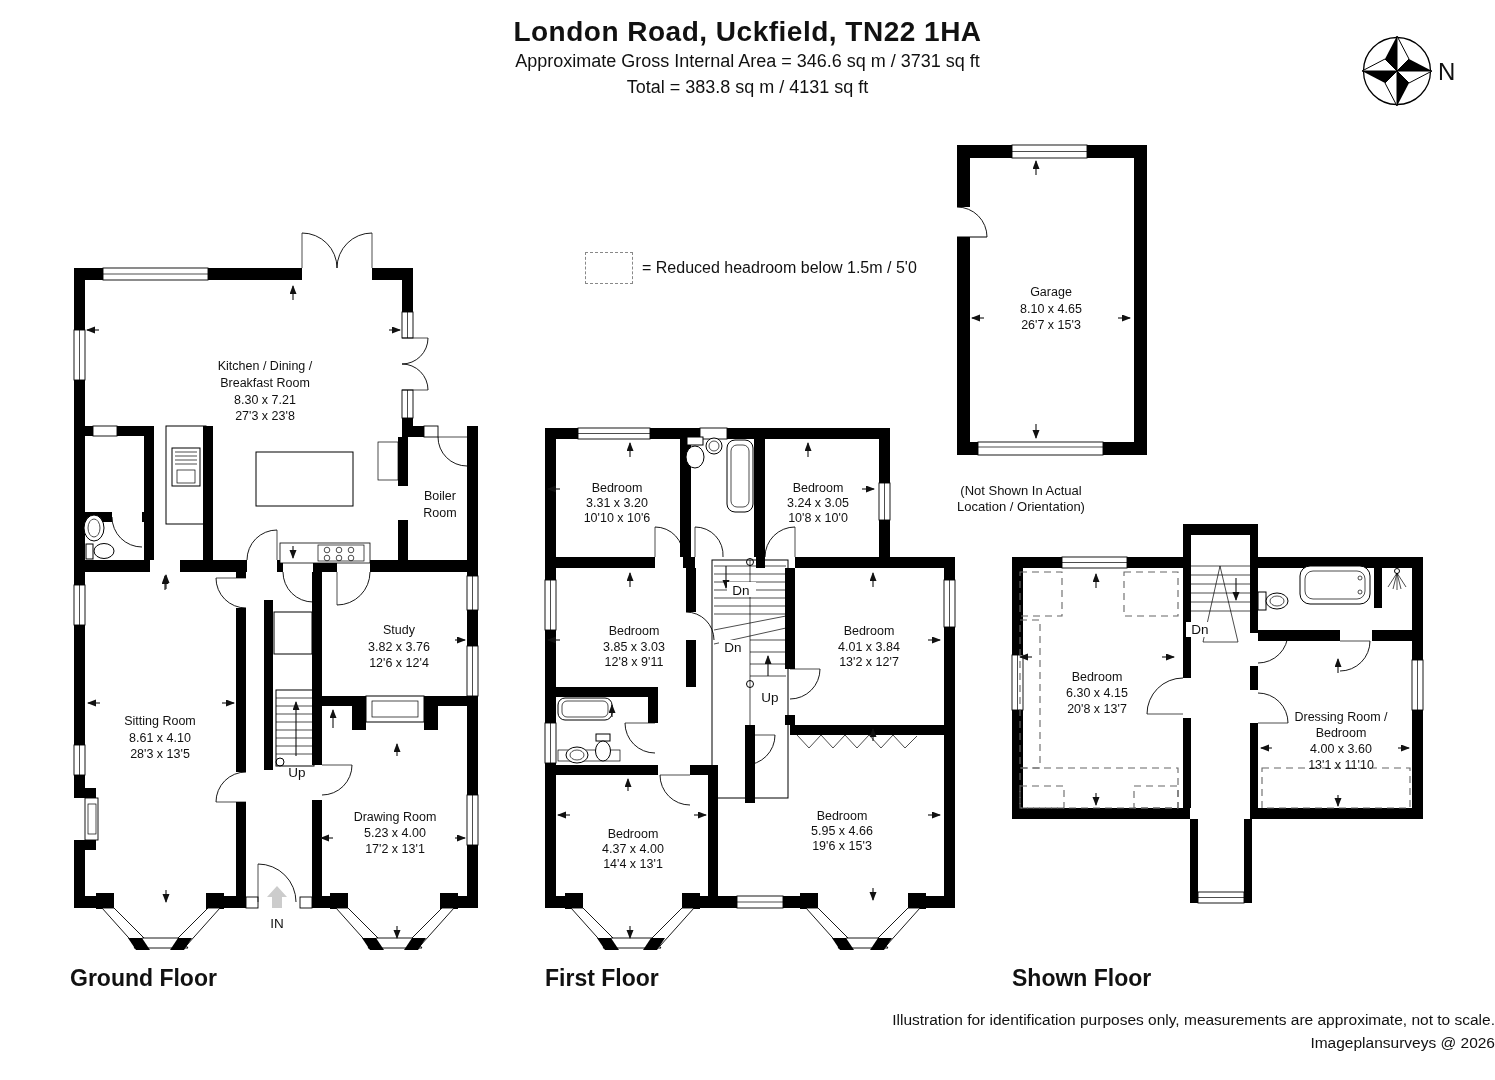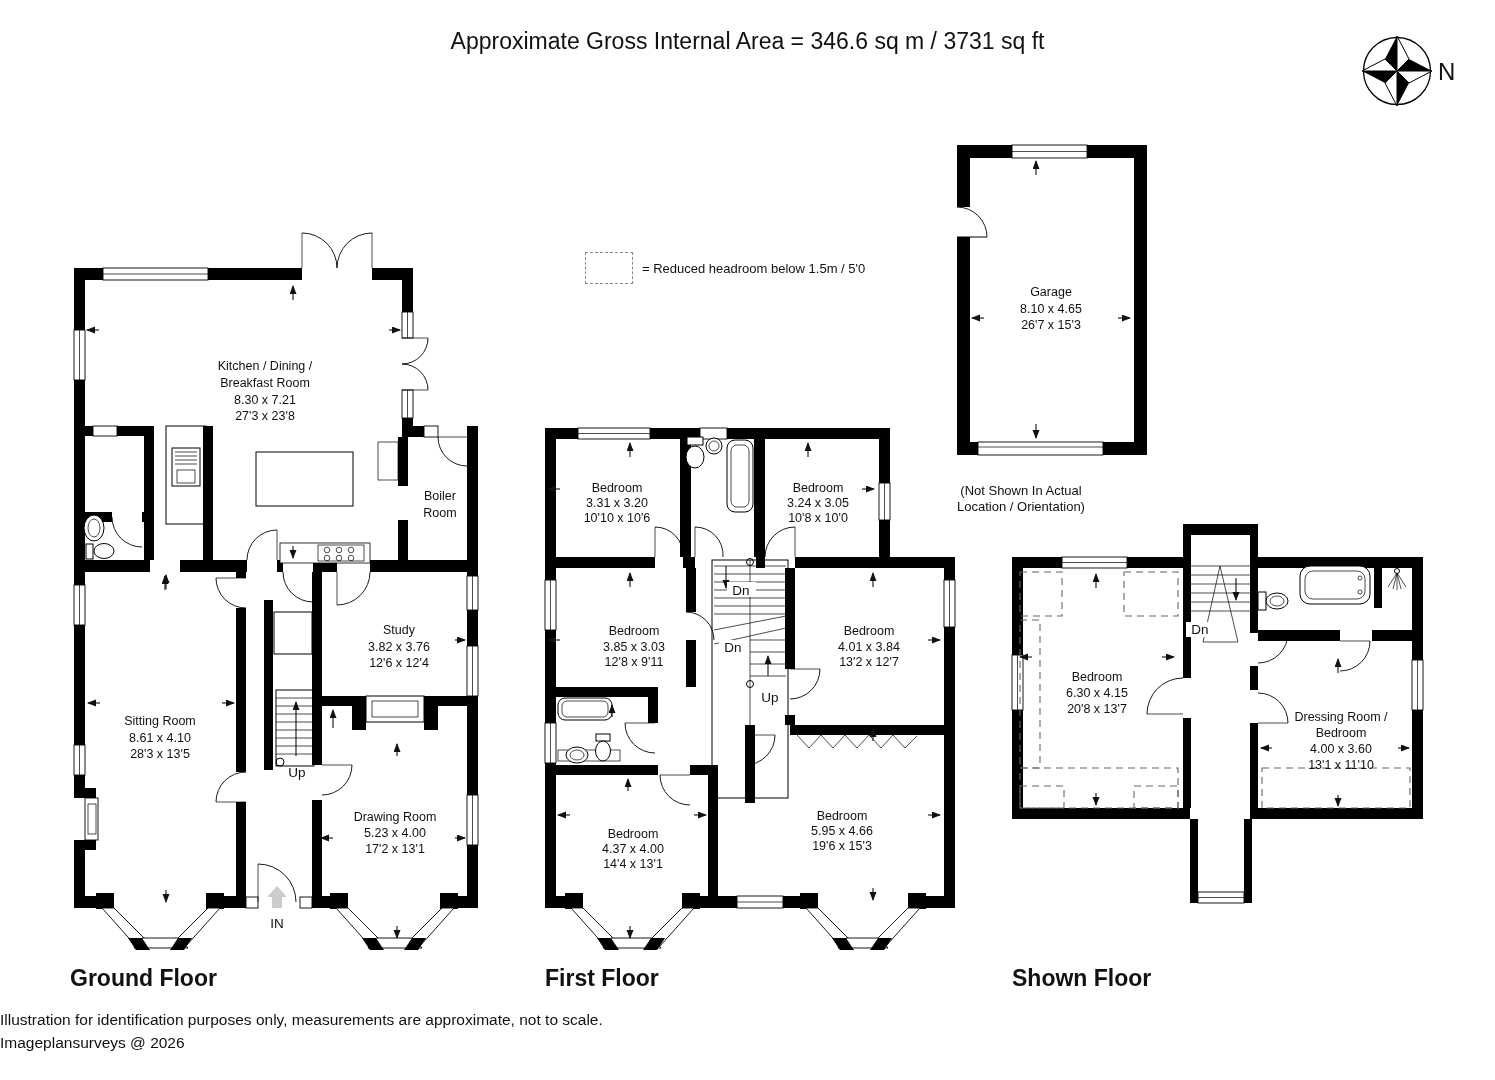--- a/index.html
+++ b/index.html
@@ -1,45 +1,47 @@
 <!DOCTYPE html>
 <html><head>
 <meta charset="utf-8">
 <style>
   html,body{margin:0;padding:0;background:#fff;}
   body{width:1495px;height:1080px;position:relative;font-family:"Liberation Sans",sans-serif;color:#111;overflow:hidden;}
   .abs{position:absolute;}
   #hdr{top:16px;left:0;width:100%;text-align:center;}
   #hdr .title{font-size:28px;font-weight:bold;letter-spacing:0.5px;}
-  #hdr .sub{font-size:23px;margin-top:12px;line-height:26px;}
+  #hdr .sub{font-size:18px;margin-top:0;line-height:26px;}
   .floorlabel{font-size:23px;font-weight:bold;}
   #legend{display:flex;align-items:center;}
   #legend .box{width:46px;height:30px;border:1.6px dashed #888;}
-  #legend .txt{font-size:13px;margin-left:9px;}
-  #ftr{top:1008px;left:0;width:100%;text-align:left;font-size:15.5px;line-height:23px;}
+  #legend .txt{font-size:16px;margin-left:9px;}
+  #ftr{top:1008px;left:0;width:100%;text-align:right;font-size:15.5px;line-height:23px;}
   svg{position:absolute;overflow:visible;}
   svg text{font-family:"Liberation Sans",sans-serif;fill:#111;}
   .rm{font-size:12.5px;text-anchor:middle;}
   .st{font-size:13.5px;text-anchor:middle;}
   .wall{fill:#000;shape-rendering:crispEdges;}
   .win{fill:#fff;stroke:#000;stroke-width:0.9;}
   .thin{fill:none;stroke:#000;stroke-width:1;}
   .vthin{fill:none;stroke:#000;stroke-width:0.7;}
   .fix{fill:#fff;stroke:#000;stroke-width:1;}
   .arc{fill:none;stroke:#000;stroke-width:0.9;}
   .dash{fill:none;stroke:#666;stroke-width:1.1;stroke-dasharray:7 5;}
   .arrow{stroke:#111;stroke-width:1.1;fill:none;}
   .wbox{fill:#fff;}
 </style>
 </head>
 <body>
 
 <div class="abs" id="hdr">
+  <div class="title">London Road, Uckfield, TN22 1HA</div>
   <div class="sub">
     <div>Approximate Gross Internal Area = 346.6 sq m / 3731 sq ft</div>
+    <div>Total = 383.8 sq m / 4131 sq ft</div>
   </div>
 </div>
 
 <svg style="left:1352px;top:26px" width="105" height="92" viewBox="1352 26 105 92">
   <circle cx="1397" cy="71" r="33.5" class="thin" style="stroke-width:1.3"></circle>
   <polygon points="1397,36 1397,71 1385,59" fill="#000"></polygon>
   <polygon points="1397,36 1397,71 1409,59" fill="#fff" stroke="#000" stroke-width="1"></polygon>
   <polygon points="1432,71 1397,71 1409,59" fill="#000"></polygon>
   <polygon points="1432,71 1397,71 1409,83" fill="#fff" stroke="#000" stroke-width="1"></polygon>
   <polygon points="1397,106 1397,71 1409,83" fill="#000"></polygon>

